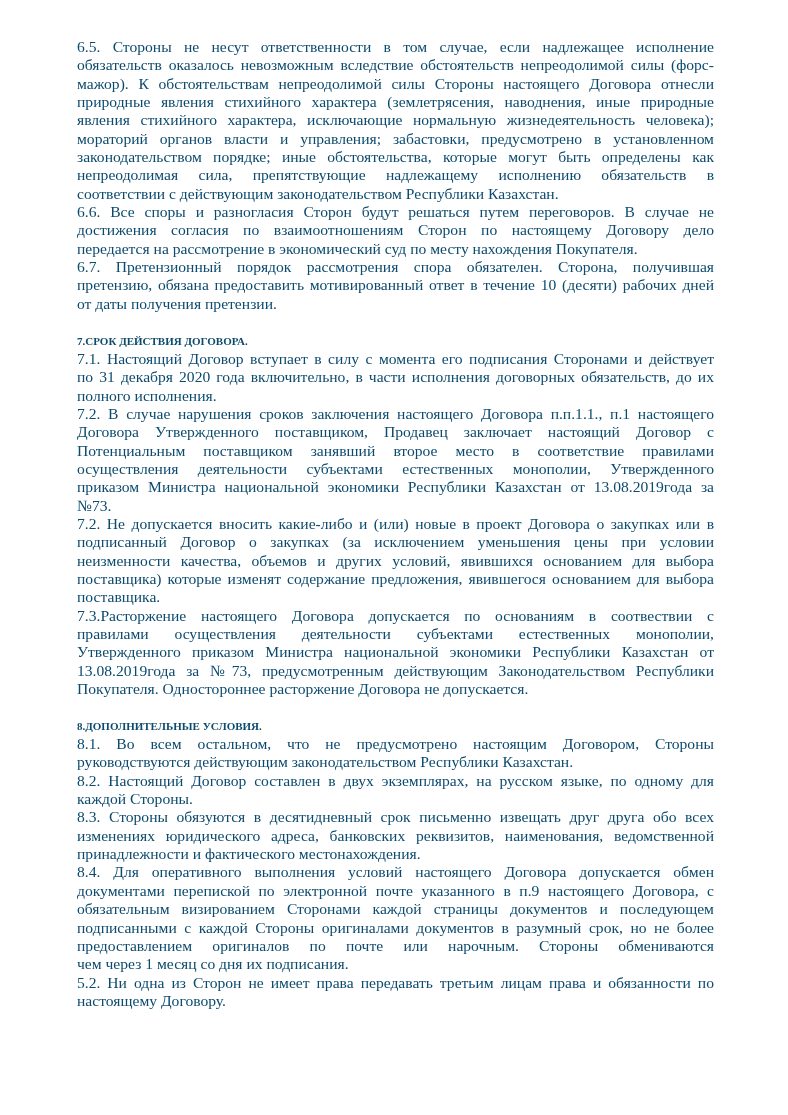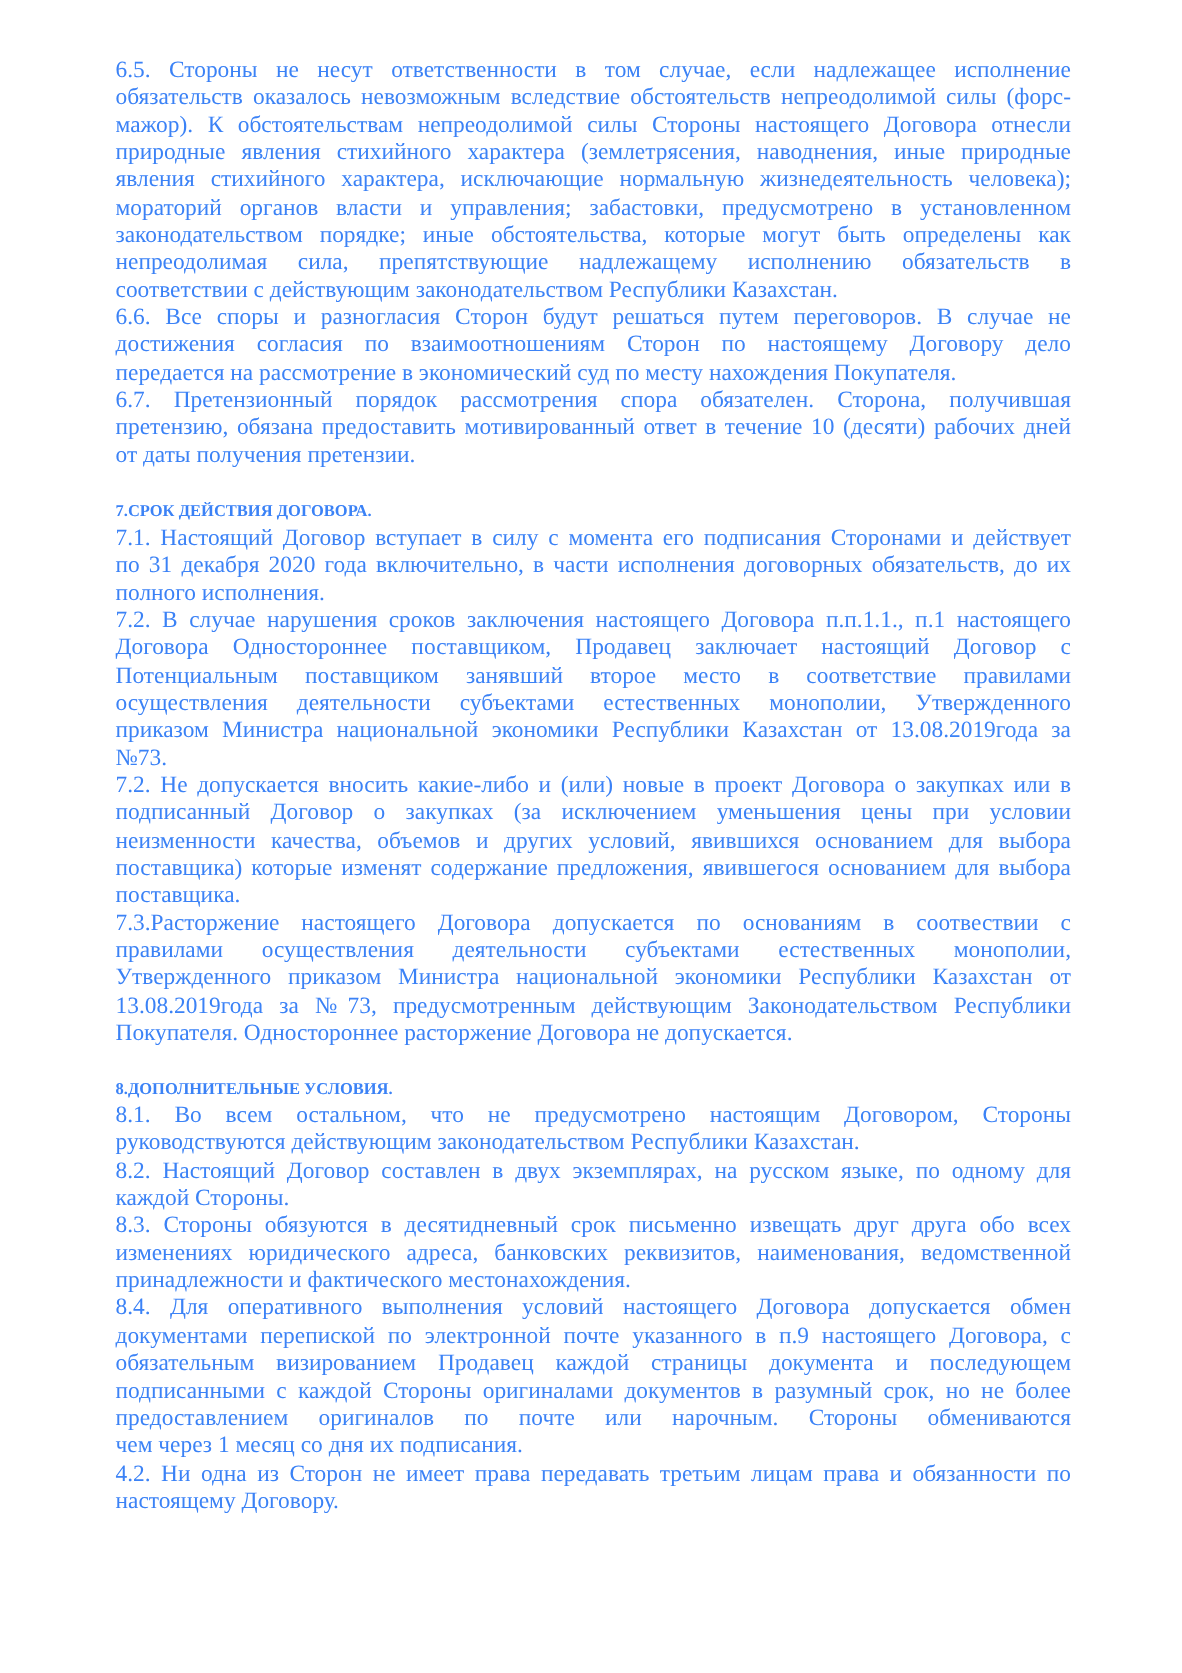--- a/index.html
+++ b/index.html
@@ -1,20 +1,20 @@
 <!DOCTYPE html>
 <html><head>
 <meta charset="utf-8">
 <style>
   html, body { margin: 0; padding: 0; background: #ffffff; }
   body { width: 788px; height: 1115px; position: relative; overflow: hidden; }
   .page {
     position: absolute; left: 77px; top: 38px; width: 637px;
     font-family: "Liberation Serif", serif;
-    font-size: 15.6px; line-height: 18.35px; color: #3b82f6;
+    font-size: 15.6px; line-height: 18.35px; color: #0c4a6e;
   }
   .line { display: block; white-space: nowrap; text-align: justify; text-align-last: justify; height: 18.35px; overflow: visible; }
   .line.last { text-align-last: left; }
   .gap { height: 18.35px; }
   .heading { font-weight: bold; font-size: 11px; }
 </style>
 </head>
 <body>
 
 <div class="page" id="page">
@@ -44,21 +44,21 @@
     <div>
       <div class="gap"></div>
       <div class="line last heading">7.СРОК ДЕЙСТВИЯ ДОГОВОРА.</div>
       <div>
         <span class="line">7.1. Настоящий Договор вступает в силу с момента его подписания Сторонами и действует</span>
         <span class="line">по 31 декабря 2020 года включительно, в части исполнения договорных обязательств, до их</span>
         <span class="line last">полного исполнения.</span>
       </div>
       <div>
         <span class="line">7.2. В случае нарушения сроков заключения настоящего Договора п.п.1.1., п.1 настоящего</span>
-        <span class="line">Договора Одностороннее поставщиком, Продавец заключает настоящий Договор с</span>
+        <span class="line">Договора Утвержденного поставщиком, Продавец заключает настоящий Договор с</span>
         <span class="line">Потенциальным поставщиком занявший второе место в соответствие правилами</span>
         <span class="line">осуществления деятельности субъектами естественных монополии, Утвержденного</span>
         <span class="line">приказом Министра национальной экономики Республики Казахстан от 13.08.2019года за</span>
         <span class="line last">№73.</span>
       </div>
       <div>
         <span class="line">7.2. Не допускается вносить какие-либо и (или) новые в проект Договора о закупках или в</span>
         <span class="line">подписанный Договор о закупках (за исключением уменьшения цены при условии</span>
         <span class="line">неизменности качества, объемов и других условий, явившихся основанием для выбора</span>
         <span class="line">поставщика) которые изменят содержание предложения, явившегося основанием для выбора</span>
@@ -84,23 +84,23 @@
         <span class="line last">каждой Стороны.</span>
       </div>
       <div>
         <span class="line">8.3. Стороны обязуются в десятидневный срок письменно извещать друг друга обо всех</span>
         <span class="line">изменениях юридического адреса, банковских реквизитов, наименования, ведомственной</span>
         <span class="line last">принадлежности и фактического местонахождения.</span>
       </div>
       <div>
         <span class="line">8.4. Для оперативного выполнения условий настоящего Договора допускается обмен</span>
         <span class="line">документами перепиской по электронной почте указанного в п.9 настоящего Договора, с</span>
-        <span class="line">обязательным визированием Продавец каждой страницы документа и последующем</span>
+        <span class="line">обязательным визированием Сторонами каждой страницы документов и последующем</span>
         <span class="line">подписанными с каждой Стороны оригиналами документов в разумный срок, но не более</span>
         <span class="line">предоставлением оригиналов по почте или нарочным. Стороны обмениваются</span>
         <span class="line last">чем через 1 месяц со дня их подписания.</span>
       </div>
       <div>
-        <span class="line">4.2. Ни одна из Сторон не имеет права передавать третьим лицам права и обязанности по</span>
+        <span class="line">5.2. Ни одна из Сторон не имеет права передавать третьим лицам права и обязанности по</span>
         <span class="line last">настоящему Договору.</span>
       </div>
     </div>
   </div>
 
 </body></html>

